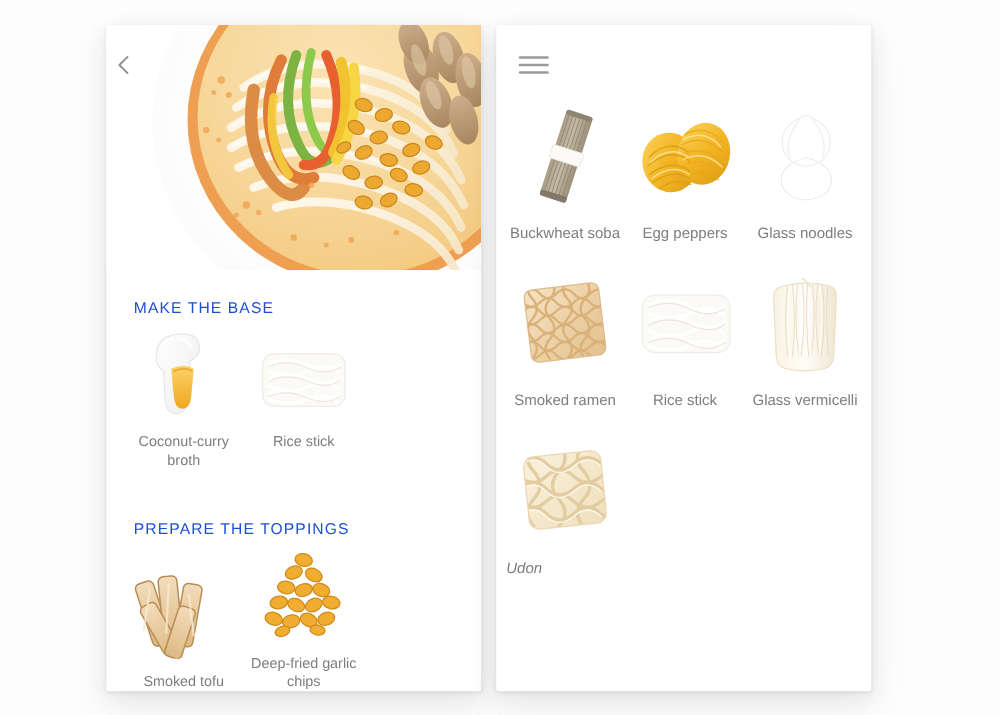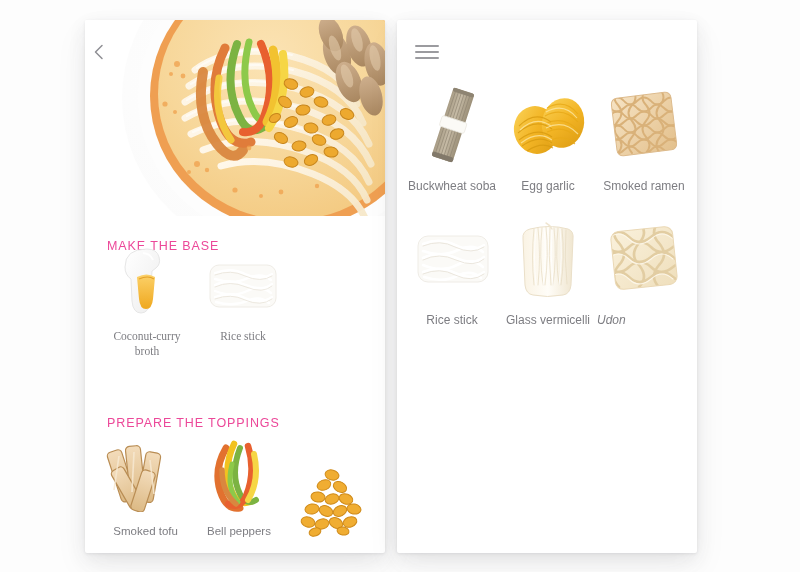--- a/index.html
+++ b/index.html
@@ -36,29 +36,29 @@
     position:absolute;left:4px;top:22px;width:36px;height:36px;
     display:flex;align-items:center;justify-content:center;
     cursor:pointer;z-index:5;
   }
   .back-btn svg{display:block;}
 
   .section-title{
     position:absolute;
     font-size:12.5px;
     letter-spacing:.9px;
-    color:#ec4899;
+    color:#1d4ed8;
     font-weight:400;
     white-space:nowrap;
   }
   #sec-base{left:22px;top:219px;}
   #sec-toppings{left:22px;top:396px;text-align:center;}
 
   .row{position:absolute;display:flex;}
-  #row-base{left:14px;top:225px;width:280px;font-family:Liberation Serif, serif;}
+  #row-base{left:14px;top:243px;width:280px;}
   #row-toppings{left:14px;top:420px;width:280px;align-items:flex-end;}
 
   .item{
     width:96px;
     display:flex;flex-direction:column;align-items:center;
     cursor:pointer;
   }
   .item .art{
     width:86px;height:72px;
     display:flex;align-items:flex-end;justify-content:center;
@@ -311,36 +311,20 @@
             <g stroke="#f7e9d2" stroke-width="1.6" opacity=".85" fill="none">
               <path d="M13 16 l-5 34"></path>
                 <path d="M28 12 l-2 40"></path>
                 <path d="M44 20 l4 34"></path>
             </g>
           </svg>
         </div>
         <div class="cap">Smoked tofu</div>
       </div>
 
-      <div class="item">
-        <div class="art">
-          <svg width="70" height="72" viewBox="0 0 70 72">
-            <g fill="none" stroke-linecap="round">
-              <path d="M22 8 q-14 24 -4 48 q6 14 18 12" stroke="#e2712f" stroke-width="7"></path>
-              <path d="M30 4 q-12 26 -2 48 q6 14 18 10" stroke="#f2c21f" stroke-width="6.5"></path>
-              <path d="M36 8 q-10 26 0 46 q6 12 16 6" stroke="#7cb342" stroke-width="6"></path>
-              <path d="M44 6 q8 26 -2 50 q-6 14 -18 8" stroke="#e8602f" stroke-width="6.5"></path>
-              <path d="M50 14 q6 26 -6 46" stroke="#f6d645" stroke-width="6"></path>
-              <path d="M28 24 q-6 24 6 38" stroke="#8dc94a" stroke-width="5"></path>
-              <path d="M18 30 q0 22 14 34" stroke="#d9873f" stroke-width="5.5"></path>
-            </g>
-          </svg>
-        </div>
-        <div class="cap">Bell peppers</div>
-      </div>
 
       <div class="item">
         <div class="art">
           <svg width="72" height="72" viewBox="0 0 72 72">
             <g fill="#f0ad32" stroke="#cf8a18" stroke-width="1">
               <ellipse cx="36" cy="8" rx="7" ry="5" transform="rotate(14 36 8)"></ellipse>
               <ellipse cx="28" cy="18" rx="7" ry="5" transform="rotate(-22 28 18)"></ellipse>
               <ellipse cx="44" cy="20" rx="7" ry="5" transform="rotate(28 44 20)"></ellipse>
               <ellipse cx="22" cy="30" rx="7" ry="5" transform="rotate(8 22 30)"></ellipse>
               <ellipse cx="36" cy="32" rx="7" ry="5" transform="rotate(-16 36 32)"></ellipse>
@@ -351,20 +335,21 @@
               <ellipse cx="58" cy="42" rx="7" ry="5" transform="rotate(12 58 42)"></ellipse>
               <ellipse cx="12" cy="55" rx="7" ry="5" transform="rotate(18 12 55)"></ellipse>
               <ellipse cx="26" cy="57" rx="7" ry="5" transform="rotate(-14 26 57)"></ellipse>
               <ellipse cx="40" cy="56" rx="7" ry="5" transform="rotate(26 40 56)"></ellipse>
               <ellipse cx="54" cy="55" rx="7" ry="5" transform="rotate(-20 54 55)"></ellipse>
               <ellipse cx="47" cy="64" rx="6" ry="4" transform="rotate(10 47 64)"></ellipse>
               <ellipse cx="19" cy="65" rx="6" ry="4" transform="rotate(-18 19 65)"></ellipse>
             </g>
           </svg>
         </div>
+        <div class="cap">Deep-fried garlic chips</div>
       </div>
     </div>
   </div>
 
   <div class="card" id="card-right">
 
     <div class="menu-btn">
       <div class="bars">
         <i></i>
           <i></i>
@@ -430,23 +415,46 @@
               <path d="M42 48 q14 -6 24 4"></path>
             </g>
             <g fill="none" stroke="#fde9a8" stroke-width="1.1" opacity=".75">
               <path d="M11 38 q16 -15 31 -4"></path>
                 <path d="M37 20 q18 -10 31 6"></path>
               <path d="M12 51 q17 -13 31 -3"></path>
                 <path d="M37 36 q18 -9 32 6"></path>
             </g>
           </svg>
         </div>
-        <div class="cap">Egg garlic</div>
-      </div>
-
+        <div class="cap">Egg peppers</div>
+      </div>
+
+      <div class="gitem">
+        <div class="art">
+          <svg width="72" height="80" viewBox="0 0 72 80">
+            <g fill="none" stroke="#ffffff" stroke-width="2.6" stroke-linecap="round" opacity=".98">
+              <path d="M36 6 q-22 8 -20 24 q2 16 20 18 q18 -2 20 -18 q2 -16 -20 -24"></path>
+              <path d="M34 10 q-17 8 -15 21 q2 13 15 15 q15 -2 17 -15 q2 -13 -17 -21"></path>
+              <path d="M36 40 q-22 6 -21 20 q1 14 21 16 q20 -2 21 -16 q1 -14 -21 -20"></path>
+              <path d="M35 45 q-16 6 -15 17 q1 11 15 13 q14 -2 15 -13 q1 -11 -15 -17"></path>
+              <path d="M30 8 q-14 18 -8 34"></path>
+                <path d="M42 8 q14 18 8 34"></path>
+              <path d="M30 42 q-13 16 -7 30"></path>
+                <path d="M42 42 q13 16 7 30"></path>
+            </g>
+            <g fill="none" stroke="#eaeaea" stroke-width=".9" stroke-linecap="round" opacity=".9">
+              <path d="M36 7 q-21 8 -19 24 q2 15 19 17 q17 -2 19 -17 q2 -16 -19 -24"></path>
+              <path d="M36 41 q-21 6 -20 19 q1 13 20 15 q19 -2 20 -15 q1 -13 -20 -19"></path>
+              <path d="M31 10 q-13 17 -8 31"></path>
+                <path d="M41 10 q13 17 8 31"></path>
+            </g>
+          </svg>
+        </div>
+        <div class="cap">Glass noodles</div>
+      </div>
 
       <div class="gitem">
         <div class="art">
           <svg width="78" height="76" viewBox="0 0 78 76">
             <defs>
               <linearGradient id="ramenG" x1="0" y1="0" x2="1" y2="1">
                 <stop offset="0%" stop-color="#f6e3c4"></stop>
                   <stop offset="100%" stop-color="#e3c08c"></stop>
               </linearGradient>
               <clipPath id="ramenClip">

